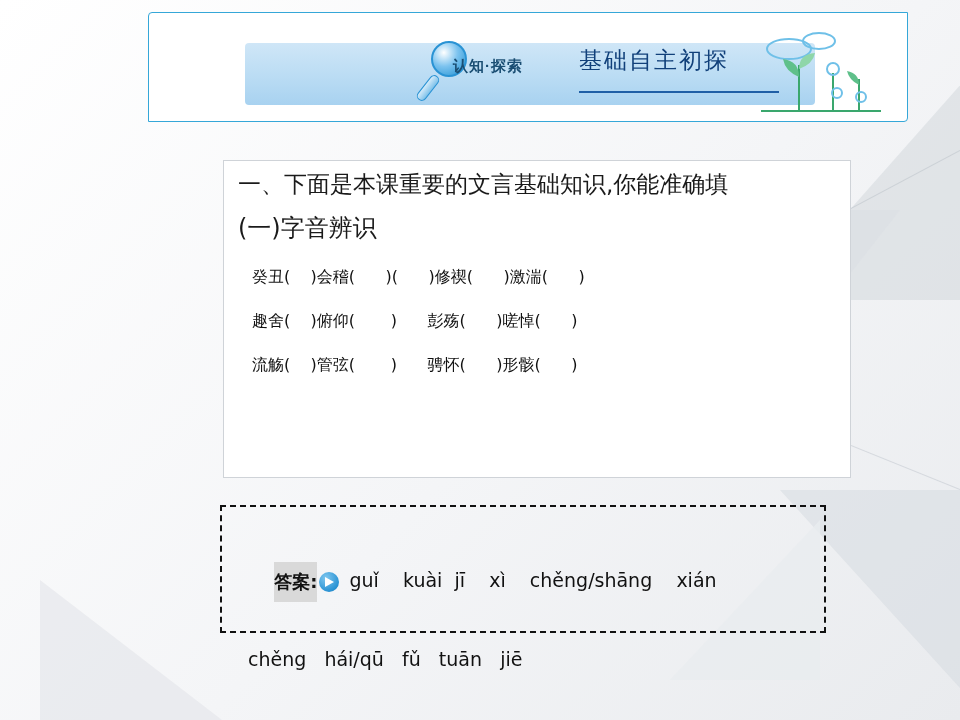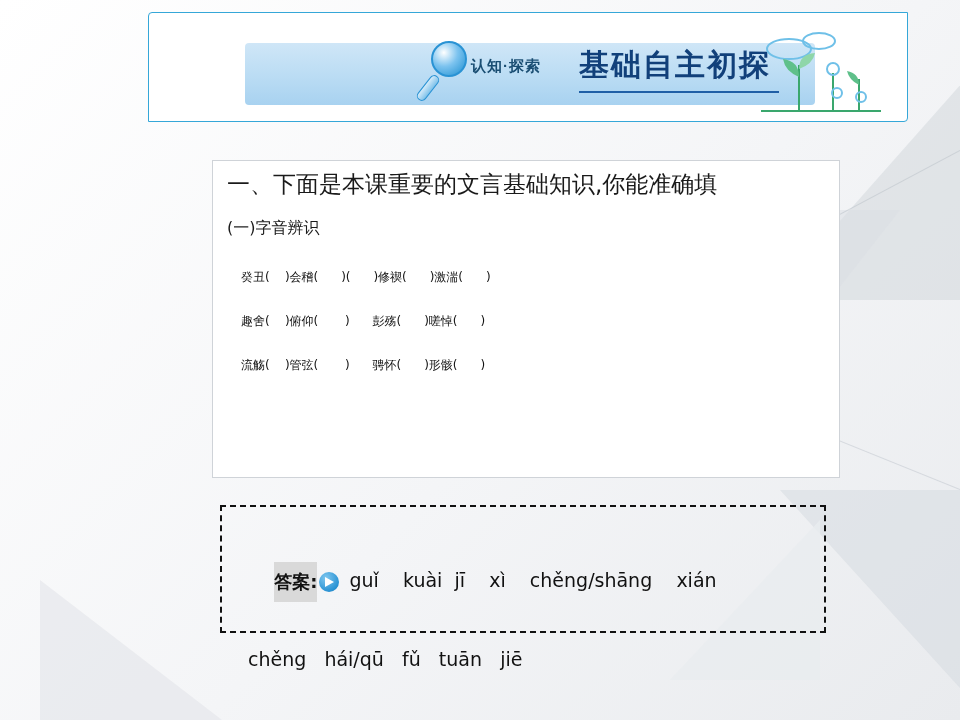--- a/index.html
+++ b/index.html
@@ -115,85 +115,85 @@
     left: 6px; top: 34px;
     width: 10px; height: 30px;
     background: linear-gradient(to right, #d6ecfa, #7fc2ea);
     border: 1px solid #2a93d4;
     border-radius: 5px;
     transform: rotate(38deg);
     box-sizing: border-box;
   }
   .badge-text {
     position: absolute;
-    left: 322px;
+    left: 304px;
     top: 44px;
     font-size: 15px;
     font-weight: bold;
     color: #1a4e73;
     letter-spacing: 1px;
     white-space: nowrap;
   }
   .banner-title {
     position: absolute;
     left: 430px;
     top: 32px;
     font-family: "DejaVu Sans", sans-serif;
-    font-size: 30px;
-    font-weight: bold;
+    font-size: 23px;
+    font-weight: normal;
     color: #11407a;
     letter-spacing: 2px;
     white-space: nowrap;
   }
   .banner-rule {
     position: absolute;
     left: 430px;
     top: 78px;
     width: 200px;
     height: 2px;
     background: #1f5fa6;
   }
 
   
   .plants { position: absolute; right: 16px; top: 16px; width: 150px; height: 86px; }
 
   
   .panel {
     position: absolute;
-    left: 212px;
+    left: 223px;
     top: 160px;
     width: 628px;
     height: 318px;
     background: #ffffff;
     border: 1px solid #cfd3d8;
     box-sizing: border-box;
   }
   .q-line {
     font-family: "DejaVu Sans", sans-serif;
     color: #1a1a1a;
     font-size: 23px;
     line-height: 46px;
     padding-left: 14px;
     white-space: nowrap;
   }
   .sub-head {
     font-family: "DejaVu Sans", sans-serif;
     color: #1a1a1a;
-    font-size: 16px;
+    font-size: 24px;
     line-height: 42px;
     padding-left: 14px;
     white-space: nowrap;
   }
   .char-rows {
     padding-left: 28px;
     padding-top: 6px;
   }
   .char-row {
     font-family: "DejaVu Sans", sans-serif;
-    font-size: 12px;
+    font-size: 16px;
     color: #111111;
     line-height: 44px;
     white-space: pre;
   }
 
   
   .answer-box {
     position: absolute;
     left: 220px;
     top: 505px;

